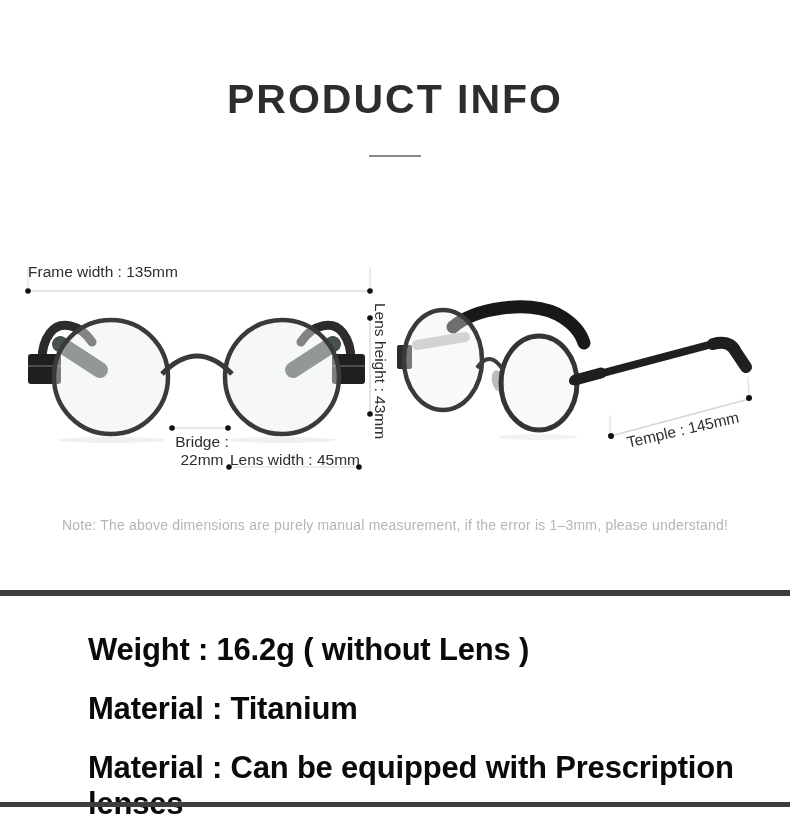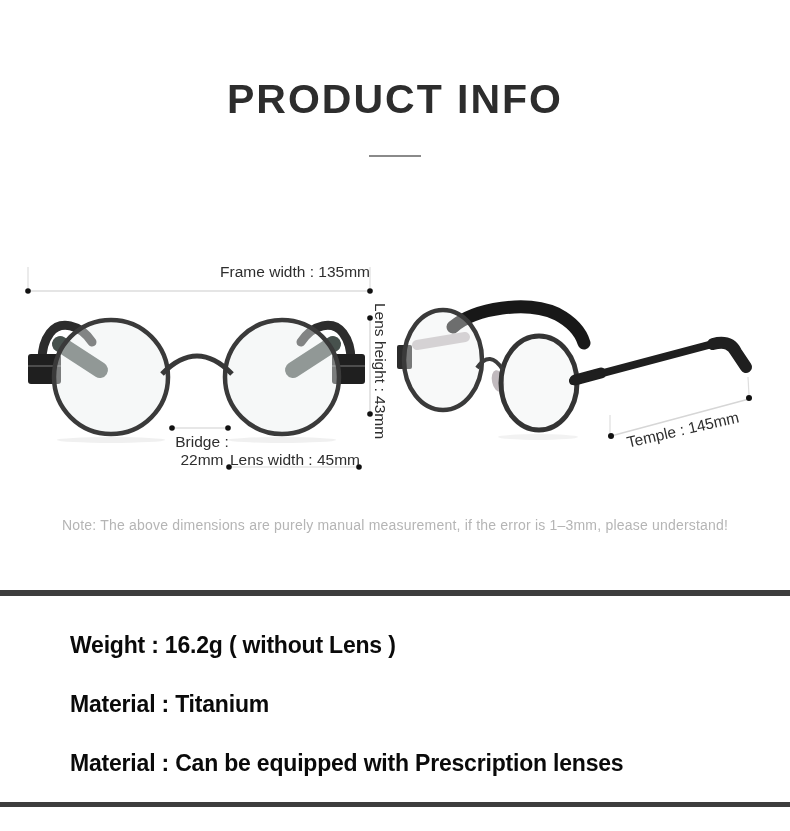--- a/index.html
+++ b/index.html
@@ -7,37 +7,37 @@
          font-family:"Liberation Sans",sans-serif;}
   .abs{position:absolute;}
 
   
   .title{top:76px;left:0;width:790px;text-align:center;
          font-size:41px;font-weight:800;letter-spacing:2px;color:#2d2d2d;}
   .title-rule{top:155px;left:369px;width:52px;height:2px;background:#8a8a8a;}
 
   
   .dim{font-size:15.5px;color:#2e2e2e;line-height:18px;}
-  .dim-frame{top:263px;left:28px;width:342px;text-align:right;}
+  .dim-frame{top:263px;left:28px;width:342px;text-align:left;}
   .dim-lensh{top:303px;left:371px;height:140px;writing-mode:vertical-rl;}
   .dim-bridge{top:433px;left:152px;width:100px;text-align:center;}
   .dim-lensw{top:451px;left:228px;width:132px;text-align:right;}
   .dim-temple{top:421px;left:608px;width:150px;text-align:center;
               transform:rotate(-13deg);transform-origin:center;}
 
   
   .note{top:517px;left:0;width:790px;text-align:center;
         font-size:14px;color:#b5b5b5;letter-spacing:.2px;}
 
   
   .bar-top{top:590px;left:0;width:790px;height:6px;background:#3d3d3d;}
   .bar-bottom{top:802px;left:0;width:790px;height:5px;background:#3d3d3d;}
 
   
-  .spec{left:70px;font-size:23px;font-weight:bold;color:#0a0a0a;letter-spacing:-.2px;}
+  .spec{left:88px;font-size:31px;font-weight:bold;color:#0a0a0a;letter-spacing:-.2px;}
   .spec-weight{top:632px;}
   .spec-material{top:691px;}
   .spec-function{top:750px;}
 
   svg{display:block;}
 </style>
 </head>
 <body>
 
 <div id="stage">

